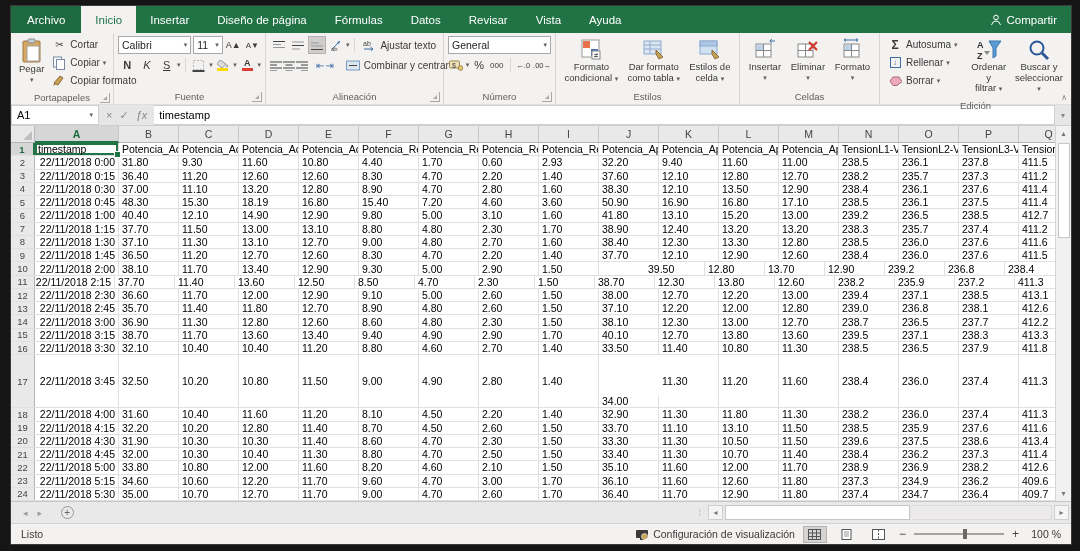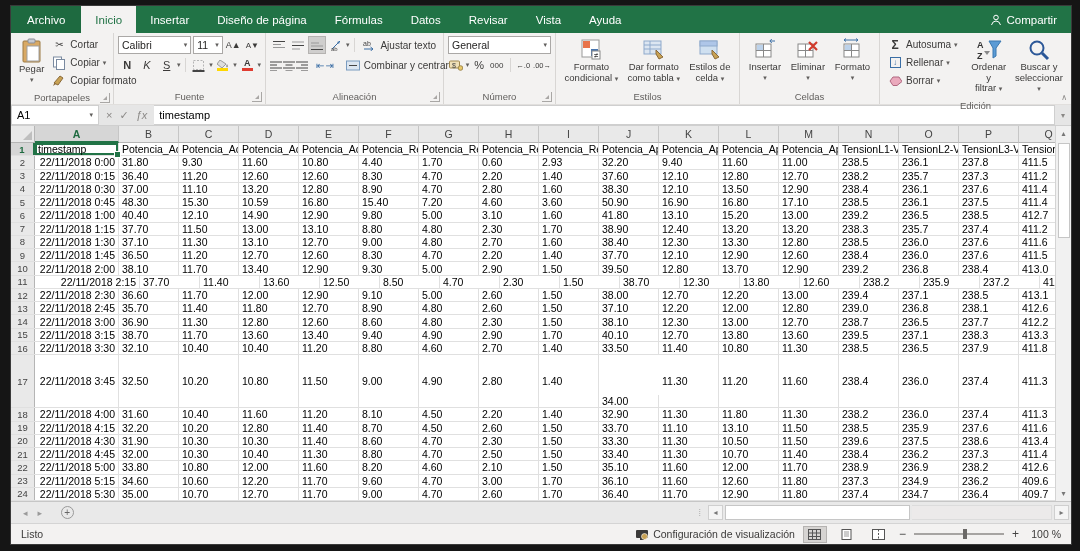--- a/index.html
+++ b/index.html
@@ -599,21 +599,21 @@
             <div class="cell" style="width: 60px;">238.4</div>
             <div class="cell" style="width: 60px;">236.1</div>
             <div class="cell" style="width: 60px;">237.6</div>
             <div class="cell" style="width: 60px;">411.4</div>
           </div>
           <div class="grow">
             <div class="rnum">5</div>
             <div class="cell date" style="width: 84px;">22/11/2018 0:45</div>
             <div class="cell" style="width: 60px;">48.30</div>
             <div class="cell" style="width: 60px;">15.30</div>
-            <div class="cell" style="width: 60px;">10.59</div>
+            <div class="cell" style="width: 60px;">18.19</div>
             <div class="cell" style="width: 60px;">16.80</div>
             <div class="cell" style="width: 60px;">15.40</div>
             <div class="cell" style="width: 60px;">7.20</div>
             <div class="cell" style="width: 60px;">4.60</div>
             <div class="cell" style="width: 60px;">3.60</div>
             <div class="cell" style="width: 60px;">50.90</div>
             <div class="cell" style="width: 60px;">16.90</div>
             <div class="cell" style="width: 60px;">16.80</div>
             <div class="cell" style="width: 60px;">17.10</div>
             <div class="cell" style="width: 60px;">238.5</div>
@@ -705,32 +705,32 @@
             <div class="rnum">10</div>
             <div class="cell date" style="width: 84px;">22/11/2018 2:00</div>
             <div class="cell" style="width: 60px;">38.10</div>
             <div class="cell" style="width: 60px;">11.70</div>
             <div class="cell" style="width: 60px;">13.40</div>
             <div class="cell" style="width: 60px;">12.90</div>
             <div class="cell" style="width: 60px;">9.30</div>
             <div class="cell" style="width: 60px;">5.00</div>
             <div class="cell" style="width: 60px;">2.90</div>
             <div class="cell" style="width: 60px;">1.50</div>
-            <div class="cell" style="width: 60px;">39.50</div>
+            <div class="cell" style="width: 60px; margin-left: 46px;">39.50</div>
             <div class="cell" style="width: 60px;">12.80</div>
             <div class="cell" style="width: 60px;">13.70</div>
             <div class="cell" style="width: 60px;">12.90</div>
             <div class="cell" style="width: 60px;">239.2</div>
             <div class="cell" style="width: 60px;">236.8</div>
             <div class="cell" style="width: 60px;">238.4</div>
             <div class="cell" style="width: 60px;">413.0</div>
           </div>
           <div class="grow">
             <div class="rnum">11</div>
-            <div class="cell date" style="width: 105px;">22/11/2018 2:15</div>
+            <div class="cell date" style="width: 80px;">22/11/2018 2:15</div>
             <div class="cell" style="width: 60px;">37.70</div>
             <div class="cell" style="width: 60px;">11.40</div>
             <div class="cell" style="width: 60px;">13.60</div>
             <div class="cell" style="width: 60px;">12.50</div>
             <div class="cell" style="width: 60px;">8.50</div>
             <div class="cell" style="width: 60px;">4.70</div>
             <div class="cell" style="width: 60px;">2.30</div>
             <div class="cell" style="width: 60px;">1.50</div>
             <div class="cell" style="width: 60px;">38.70</div>
             <div class="cell" style="width: 60px;">12.30</div>

